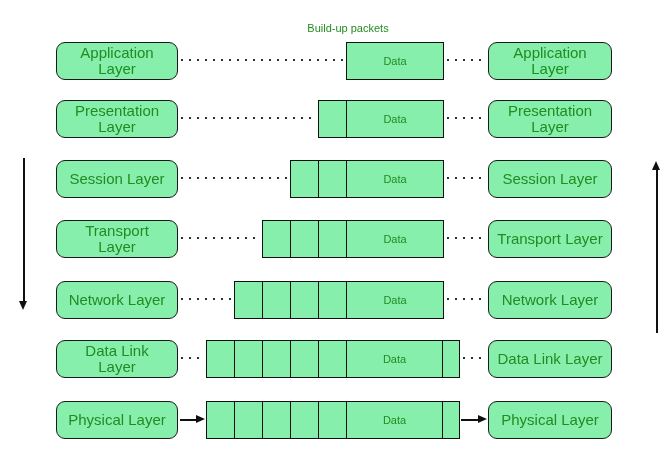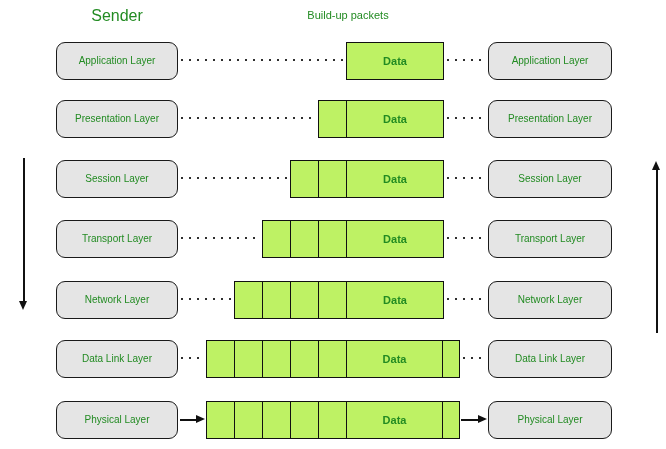--- a/index.html
+++ b/index.html
@@ -7,27 +7,27 @@
     position:relative; width:666px; height:449px; background:#fff;
     font-family:"Liberation Sans", sans-serif; overflow:hidden;
   }
   .title{
     position:absolute; text-align:center; color:var(--green,#228B22);
     font-size:16px; line-height:18px;
   }
   .title.small{ font-size:11px; line-height:13px; }
   .layer-box{
     position:absolute; box-sizing:border-box;
-    border:1.5px solid #1a1a1a; border-radius:9px; background:#e5e5e5;
+    border:1.5px solid #1a1a1a; border-radius:9px; background:#86efac;
     display:flex; align-items:center; justify-content:center; text-align:center;
-    color:var(--green,#228B22); font-size:10px; line-height:16px; padding:2px 8px;
+    color:var(--green,#228B22); font-size:15px; line-height:16px; padding:2px 8px;
   }
   .packet{
     position:absolute; box-sizing:border-box; display:flex;
-    border:1.5px solid #111; background:#bef264;font-weight:bold;
+    border:1.5px solid #111; background:#86efac;
   }
   .packet .cell{ box-sizing:border-box; height:100%; }
   .packet .header-cell{ border-right:1.5px solid #111; }
   .packet .data-cell{
     display:flex; align-items:center; justify-content:center;
     color:var(--green,#228B22); font-size:11px;
   }
   .packet .data-cell.has-trailer{ border-right:1.5px solid #111; }
   .dotted{
     position:absolute; height:2px;
@@ -46,22 +46,21 @@
     border-left:4.5px solid transparent; border-right:4.5px solid transparent; }
   .varrow.down .line{ top:0; bottom:8px; }
   .varrow.down .head{ bottom:0; border-top:9px solid #111; }
   .varrow.up .line{ top:8px; bottom:0; }
   .varrow.up .head{ top:0; border-bottom:9px solid #111; }
 </style>
 </head>
 <body>
 
 <div class="canvas">
-  <div class="title" style="left:56px; top:7px; width:122px;">Sender</div>
-  <div class="title small" style="left:288px; top:9px; width:120px;">Build-up packets</div>
+  <div class="title small" style="left:288px; top:22px; width:120px;">Build-up packets</div>
 
   <div id="rows">
       <div class="layer-box" style="left: 56px; top: 42px; width: 122px; height: 38px;">Application Layer</div>
       <div class="packet" style="left: 346px; top: 42px; width: 98px; height: 38px;">
         <div class="cell data-cell" style="flex: 1 1 0%;">Data</div>
       </div>
       <div class="dotted" style="left: 181px; top: 59px; width: 162px;"></div>
       <div class="dotted" style="left: 447px; top: 59px; width: 39px;"></div>
       <div class="layer-box" style="left: 488px; top: 42px; width: 124px; height: 38px;">Application Layer</div>
       <div class="layer-box" style="left: 56px; top: 100px; width: 122px; height: 38px;">Presentation Layer</div>

